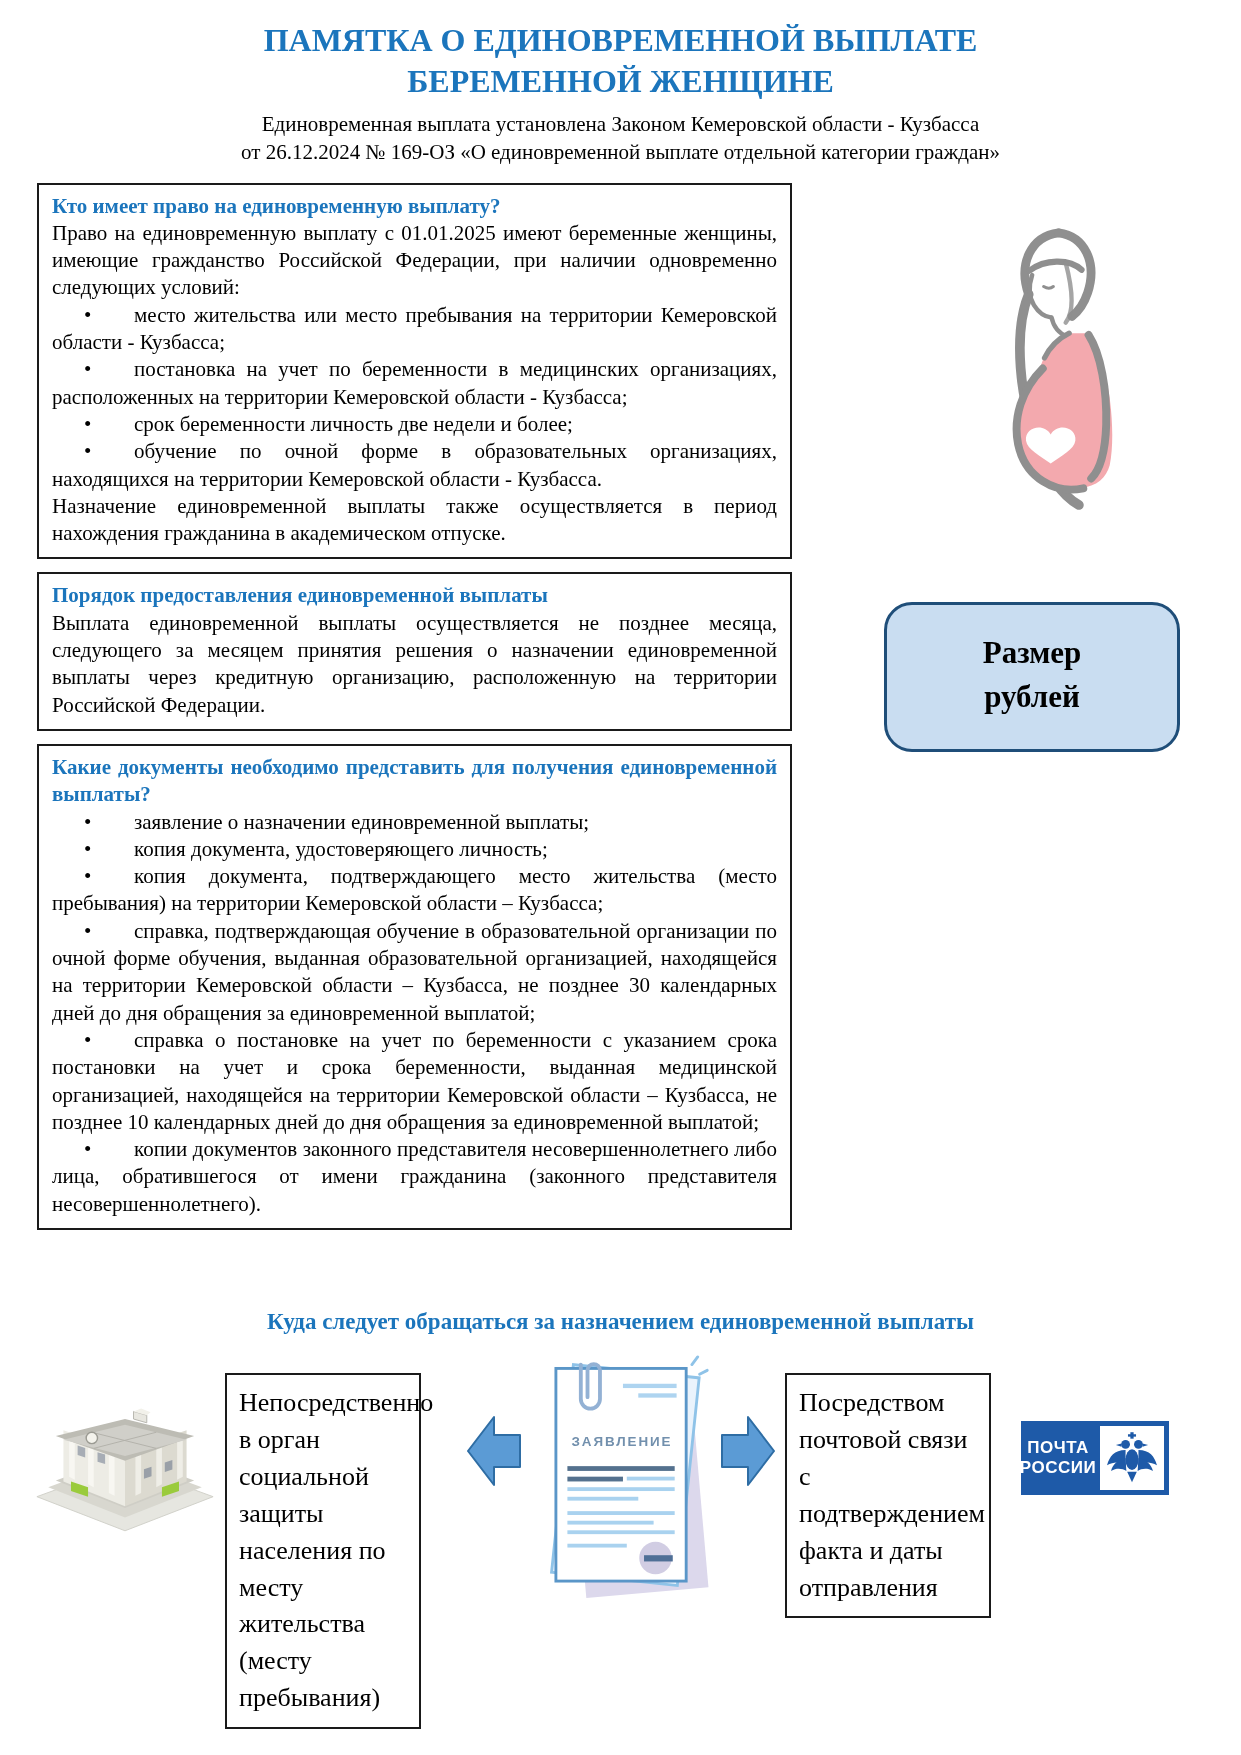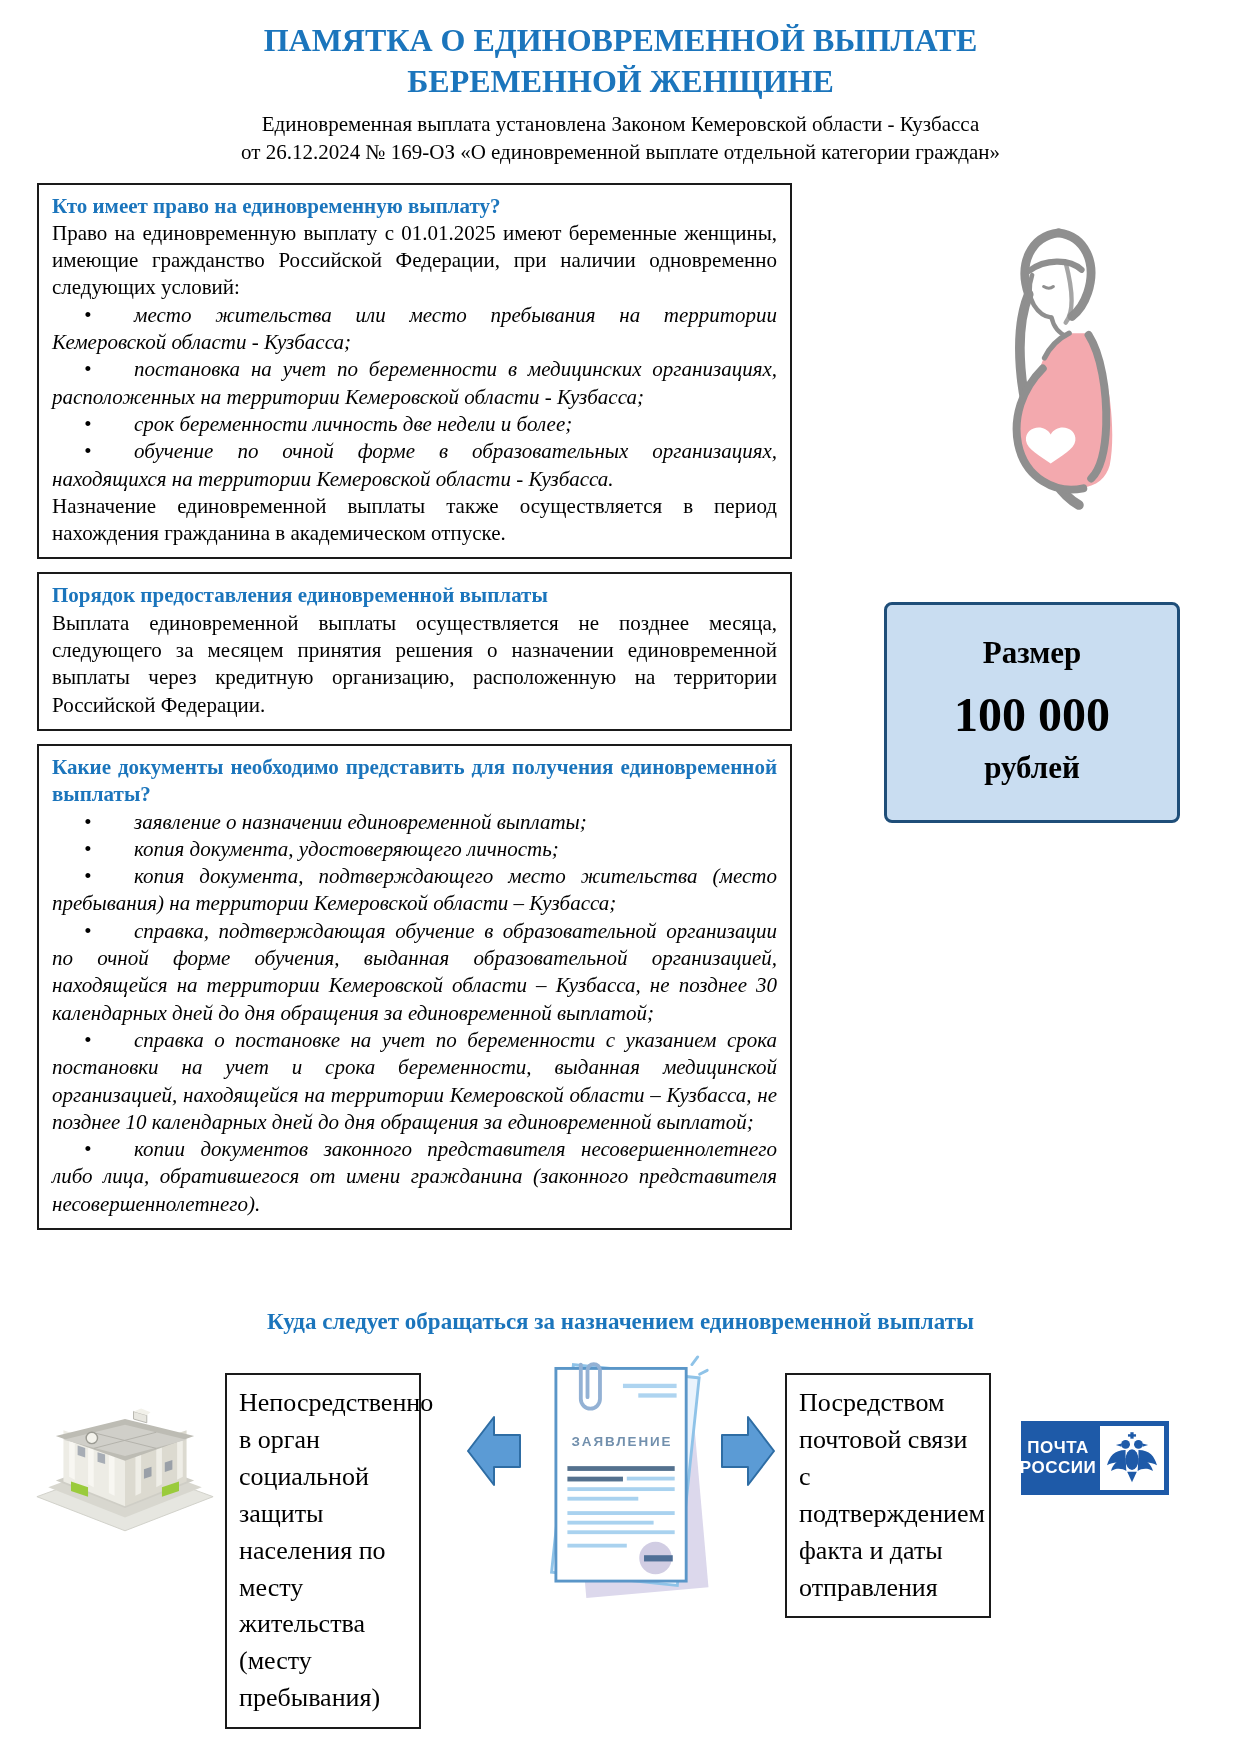--- a/index.html
+++ b/index.html
@@ -23,29 +23,29 @@
   .right-col{flex:1;position:relative;}
   .info-box{
     border:2px solid #1a1a1a;padding:8px 13px 10px 13px;margin-bottom:13px;
     font-size:21px;line-height:1.3;text-align:justify;
   }
   .box-heading{
     color:#1b75bc;font-weight:bold;font-size:21px;line-height:1.3;
     margin:0 0 2px 0;text-align:justify;
   }
   .info-box p{margin:0;}
-  .bullet{margin:3px 0;font-style:italic;}
+  .bullet{margin:3px 0;}
   .bullet::before{
     content:"\2022";display:inline-block;width:14px;
     margin-left:32px;margin-right:36px;
   }
   
   .amount-card{
     width:296px;margin:50px 12px 0 92px;
-    background:#c9ddf1;border:3px solid #1f4e79;border-radius:8px;
+    background:#c9ddf1;border:3px solid #1f4e79;border-radius:28px;
     text-align:center;padding:30px 8px 34px 8px;box-sizing:border-box;
   }
   .amount-label{font-size:31px;font-weight:bold;}
   .amount-value{font-size:48px;font-weight:bold;margin-top:16px;}
   .amount-unit{font-size:31px;font-weight:bold;margin-top:8px;}
   
   .woman-wrap{width:185px;margin:20px 52px 0 auto;}
   
   .where-heading{
     color:#1b75bc;font-weight:bold;font-size:23px;text-align:center;
@@ -154,21 +154,20 @@
 
           <path d="M138,134 C152,156 159,196 158,236 C157,266 151,287 141,297" stroke-width="9"></path>
         </g>
 
         <path d="M95,247 c-8,-14 -30,-8 -28,7 c1.5,10 16,17 28,26 c12,-9 26.5,-16 28,-26 c2,-15 -20,-21 -28,-7 Z" fill="#ffffff"></path>
       </svg>
     </div>
 
     <div class="amount-card">
       <div class="amount-label">Размер</div>
-      <div class="amount-value">100 000</div>
       <div class="amount-unit">рублей</div>
     </div>
   </div>
 </div>
 
 <div class="where-heading">Куда следует обращаться за назначением единовременной выплаты</div>
 
 <div class="where-row">
 
   <div class="building-wrap">

